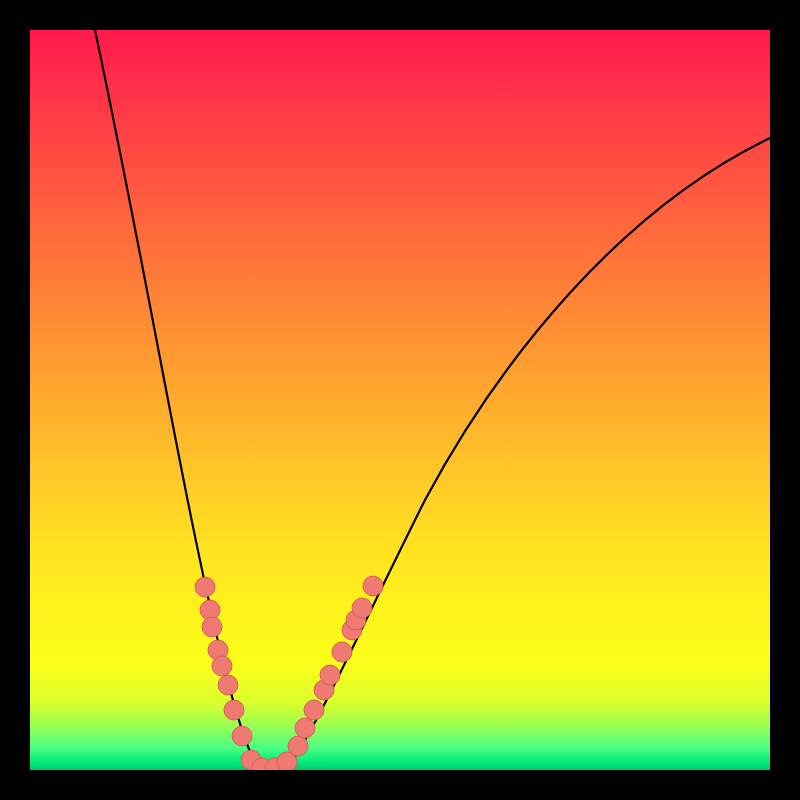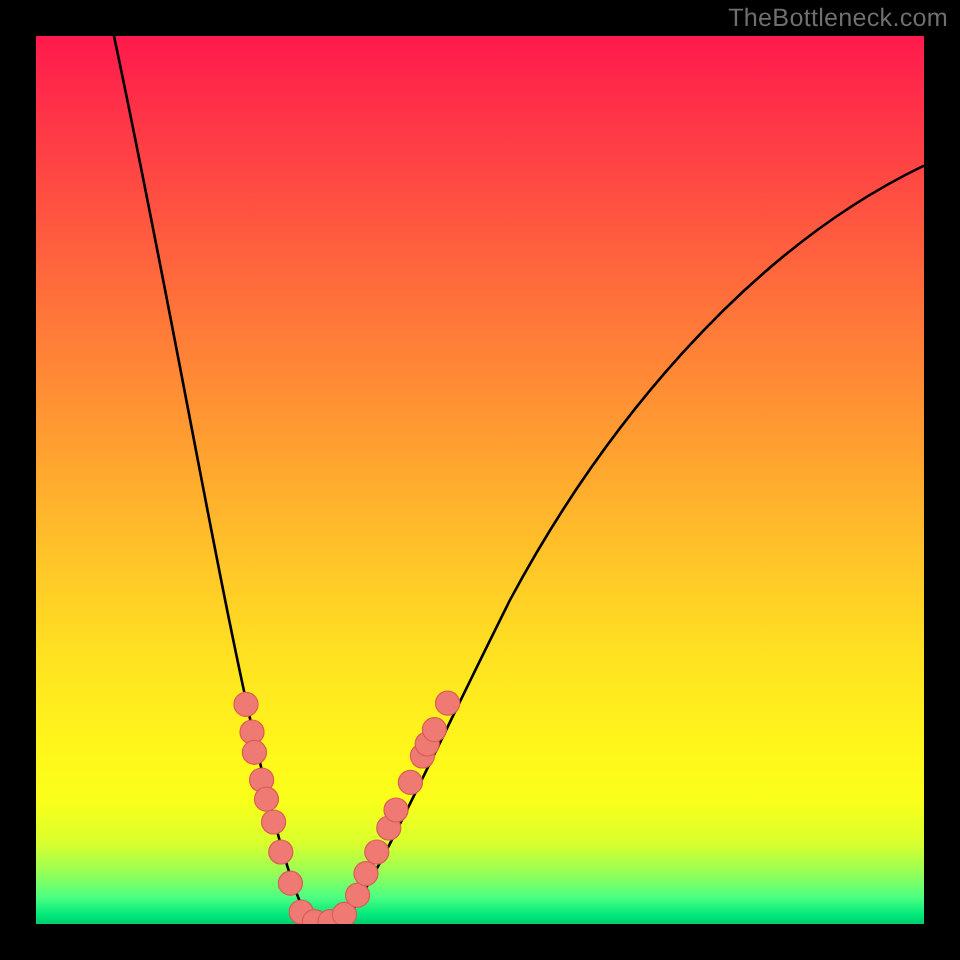--- a/index.html
+++ b/index.html
@@ -86,14 +86,13 @@
           <circle cx="300" cy="645" r="10" fill="#ef7a74" stroke="#d95c57" stroke-width="1"></circle>
           <circle cx="312" cy="622" r="10" fill="#ef7a74" stroke="#d95c57" stroke-width="1"></circle>
           <circle cx="322" cy="600" r="10" fill="#ef7a74" stroke="#d95c57" stroke-width="1"></circle>
           <circle cx="326" cy="590" r="10" fill="#ef7a74" stroke="#d95c57" stroke-width="1"></circle>
           <circle cx="332" cy="578" r="10" fill="#ef7a74" stroke="#d95c57" stroke-width="1"></circle>
           <circle cx="343" cy="556" r="10" fill="#ef7a74" stroke="#d95c57" stroke-width="1"></circle>
         </g>
     </svg>
   </div>
 
-  <div class="watermark">TheBottleneck.com</div>
 </div>
 
 </body></html>

